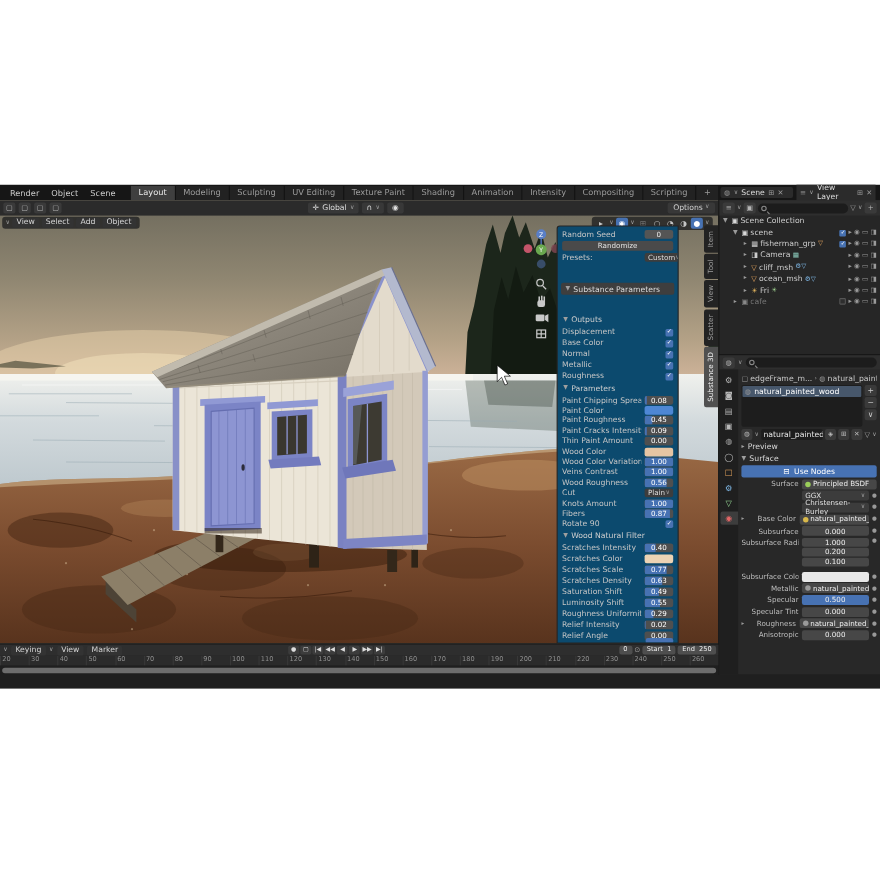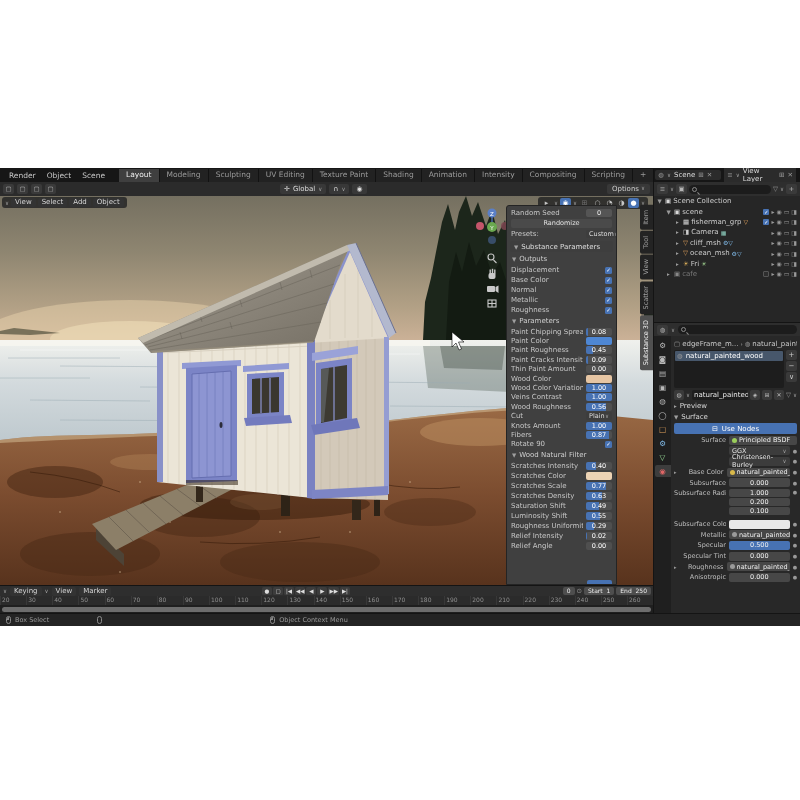--- a/index.html
+++ b/index.html
@@ -23,36 +23,36 @@
 .pill{background:#383838;border-radius:2px;padding:1px 4px;display:flex;gap:3px;align-items:center;font-size:7px;color:#ddd}
 .vp-options{position:absolute;right:3px;display:flex;gap:2px;align-items:flex-start;background:#383838;border-radius:2px;padding:1px 5px;font-size:7px}
 .vp-row2{position:absolute;z-index:5;left:0;top:14px;width:100%;height:13px;display:flex;align-items:center;padding:0 2px;pointer-events:none}
 .vp-menus{display:flex;gap:2px;align-items:center;background:rgba(38,38,38,.85);border-radius:3px;padding:1px 3px}
 .vmenu{padding:0 4px;background:#333;border-radius:2px;color:#d5d5d5;font-size:7px;line-height:9px}
 .vp-shading{margin-left:auto;display:flex;gap:2px;align-items:center;background:rgba(38,38,38,.85);border-radius:3px;padding:1px 3px;margin-right:3px}
 .sico{width:11px;height:10px;border-radius:2px;display:flex;align-items:center;justify-content:center;color:#c5c5c5;font-size:7px}
 .sico.on{background:#4772b3;color:#fff}
 .sico.dim{color:#6f6f6f}
 
-.npanel{position:absolute;z-index:6;left:506px;top:23px;bottom:0;width:111px;background:#404040;border:1px solid #242424;border-radius:3px 0 0 0;overflow:hidden;padding-top:2px}
+.npanel{position:absolute;z-index:6;left:506px;top:23px;bottom:0;width:111px;background:#0c4a6e;border:1px solid #242424;border-radius:3px 0 0 0;overflow:hidden;padding-top:2px}
 .ntabs{position:absolute;z-index:6;left:640px;top:23px;width:13px;display:flex;flex-direction:column;gap:1px}
 .vtab{writing-mode:vertical-rl;transform:rotate(180deg);background:#232323;color:#9f9f9f;padding:5px 0;font-size:6.5px;text-align:center;border-radius:0 2px 2px 0;line-height:12px}
 .vtab.active{background:#505050;color:#f0f0f0}
 .nrow{display:flex;align-items:center;height:10px;padding:0 4px;gap:3px}
 .nrow.dense{height:9.4px}
 .nlabel{flex:0 0 72px;color:#c6c6c6;font-size:7px;white-space:nowrap;overflow:hidden}
 .nfield{flex:1;background:#555;border-radius:2px;height:8px;font-size:6.5px;color:#eee;text-align:center;line-height:8px}
 .nbtn{margin:1px 4px;background:#4a4a4a;border-radius:2px;height:9px;font-size:6.5px;color:#e2e2e2;text-align:center;line-height:9px}
 .nslider{position:relative;flex:1;height:8px;background:#4f4f4f;border-radius:2px;overflow:hidden}
 .nfill{position:absolute;left:0;top:0;bottom:0;background:#4772b3}
 .nval{position:absolute;inset:0;text-align:center;font-size:6.5px;color:#fff;line-height:8px}
 .nswatch{flex:1;height:8px;border-radius:2px}
 .ndrop{flex:1;height:8px;background:#3d3d3d;border-radius:2px;display:flex;justify-content:space-between;align-items:center;padding:0 3px;font-size:6.5px;line-height:8px;color:#ddd}
 .cbox{width:7px;height:7px;background:#4772b3;border-radius:1.5px;color:#fff;font-size:5.5px;line-height:7px;text-align:center;flex:0 0 auto}
-.nsection{background:#3e3e3e;border-radius:2px;margin:2px 3px;padding:0 4px;height:11px;display:flex;align-items:center;gap:3px;color:#dedede;font-size:7px}
+.nsection{background:#3e3e3e;border-radius:2px;margin:18px 3px;padding:0 4px;height:11px;display:flex;align-items:center;gap:3px;color:#dedede;font-size:7px}
 .nsub{margin:1px 5px;display:flex;align-items:center;gap:3px;color:#cfcfcf;font-size:7px;height:10px}
 .spacer{flex:1}
 .cutbar{position:absolute;bottom:0;left:80px;right:4px;height:4px;background:#4772b3;border-radius:2px 2px 0 0}
 
 .outliner{position:absolute;left:653px;top:14px;width:147px;height:140px;background:#262626;border-left:1px solid #141414}
 .ol-header{height:14px;background:#2e2e2e;display:flex;align-items:center;gap:2px;padding:0 3px}
 .searchbox{flex:1;background:#1c1c1c;border-radius:6px;height:9px;display:flex;align-items:center;padding:0 3px;gap:2px}
 .sglass{width:5px;height:5px;border:1px solid #8a8a8a;border-radius:50%;position:relative;flex:0 0 auto}
 .sglass:after{content:"";position:absolute;width:3px;height:1px;background:#8a8a8a;transform:rotate(45deg);left:4px;top:5px}
 .orow{display:flex;align-items:center;height:10.4px;font-size:7px;color:#ccc;padding-right:3px;gap:2px}
@@ -1064,24 +1064,14 @@
         <span class="tick">230</span>
         <span class="tick">240</span>
         <span class="tick">250</span>
         <span class="tick">260</span>
       </div>
     <div class="tl-scroll">
       <span class="scrollbar"></span>
     </div>
   </div>
 
-  <div class="statusbar">
-    <span class="mouseico l"></span>
-    <span>Box Select</span>
-    <span class="gap40"></span>
-    <span class="mouseico"></span>
-    <span class="gap160"></span>
-    <span class="mouseico l"></span>
-    <span>Object Context Menu</span>
-    <span class="version"></span>
-  </div>
 
 </div>
 
 </body></html>

